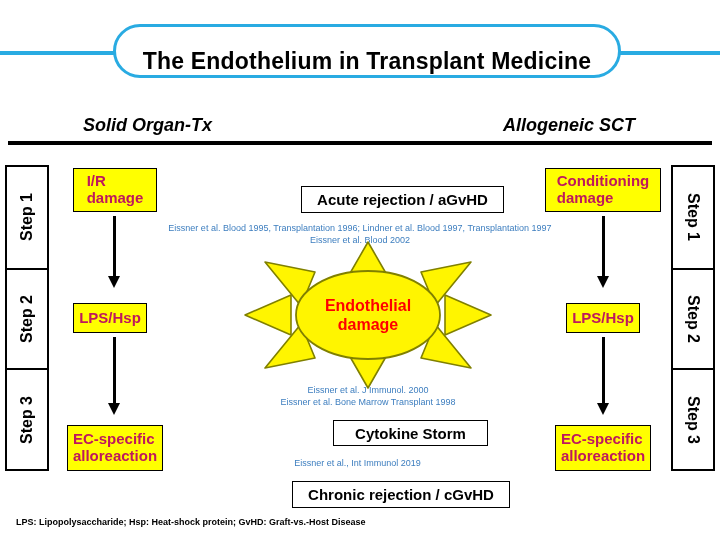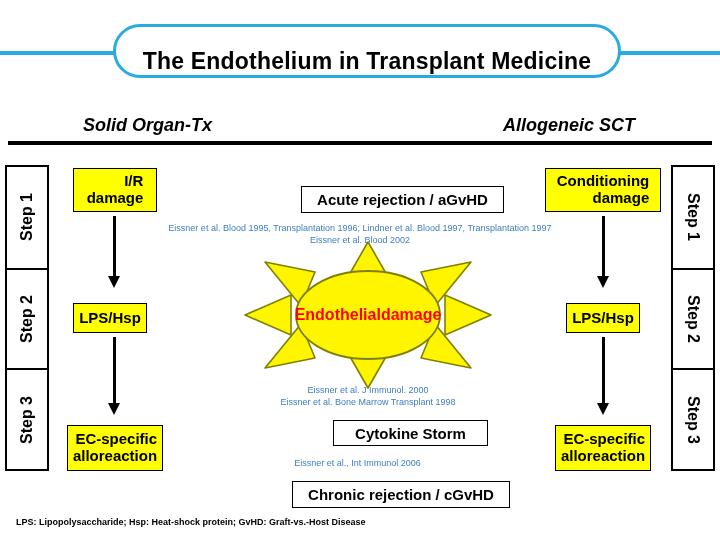--- a/index.html
+++ b/index.html
@@ -106,22 +106,22 @@
 
   
   .ybox {
     position: absolute;
     box-sizing: border-box;
     background: #FFFF00;
     border: 1px solid #000000;
     display: flex;
     align-items: center;
     justify-content: center;
-    text-align: right;
-    color: #000000;
+    text-align: left;
+    color: #be185d;
     font-size: 15px;
     font-weight: bold;
     line-height: 1.12;
   }
 
   
   .arrow {
     position: absolute;
     width: 13px;
   }
@@ -177,21 +177,21 @@
     height: 150px;
   }
   .sun svg { display: block; }
   .sun-label {
     position: absolute;
     left: 0;
     top: 0;
     width: 250px;
     height: 150px;
     display: flex;
-    flex-direction: row;
+    flex-direction: column;
     align-items: center;
     justify-content: center;
     text-align: center;
     color: #FF0000;
     font-size: 16px;
     font-weight: bold;
     line-height: 1.2;
     pointer-events: none;
   }
 
@@ -298,19 +298,19 @@
     <div class="sun-label">
       <span>Endothelial</span>
       <span>damage</span>
     </div>
   </div>
 
   <div class="citation" style="left:230px; top:384px; width:276px;">Eissner et al. J Immunol. 2000<br>Eissner et al. Bone Marrow Transplant 1998</div>
 
   <div class="wbox" style="left:289px; top:420px; width:155px; height:26px;">Cytokine Storm</div>
 
-  <div class="citation" style="left:235px; top:457px; width:245px;">Eissner et al., Int Immunol 2006</div>
+  <div class="citation" style="left:235px; top:457px; width:245px;">Eissner et al., Int Immunol 2019</div>
 
   <div class="wbox" style="left:248px; top:481px; width:218px; height:27px;">Chronic rejection / cGvHD</div>
 
   <div class="footnote">LPS: Lipopolysaccharide; Hsp: Heat-shock protein; GvHD: Graft-vs.-Host Disease</div>
 
 </div>
 
 </body></html>

